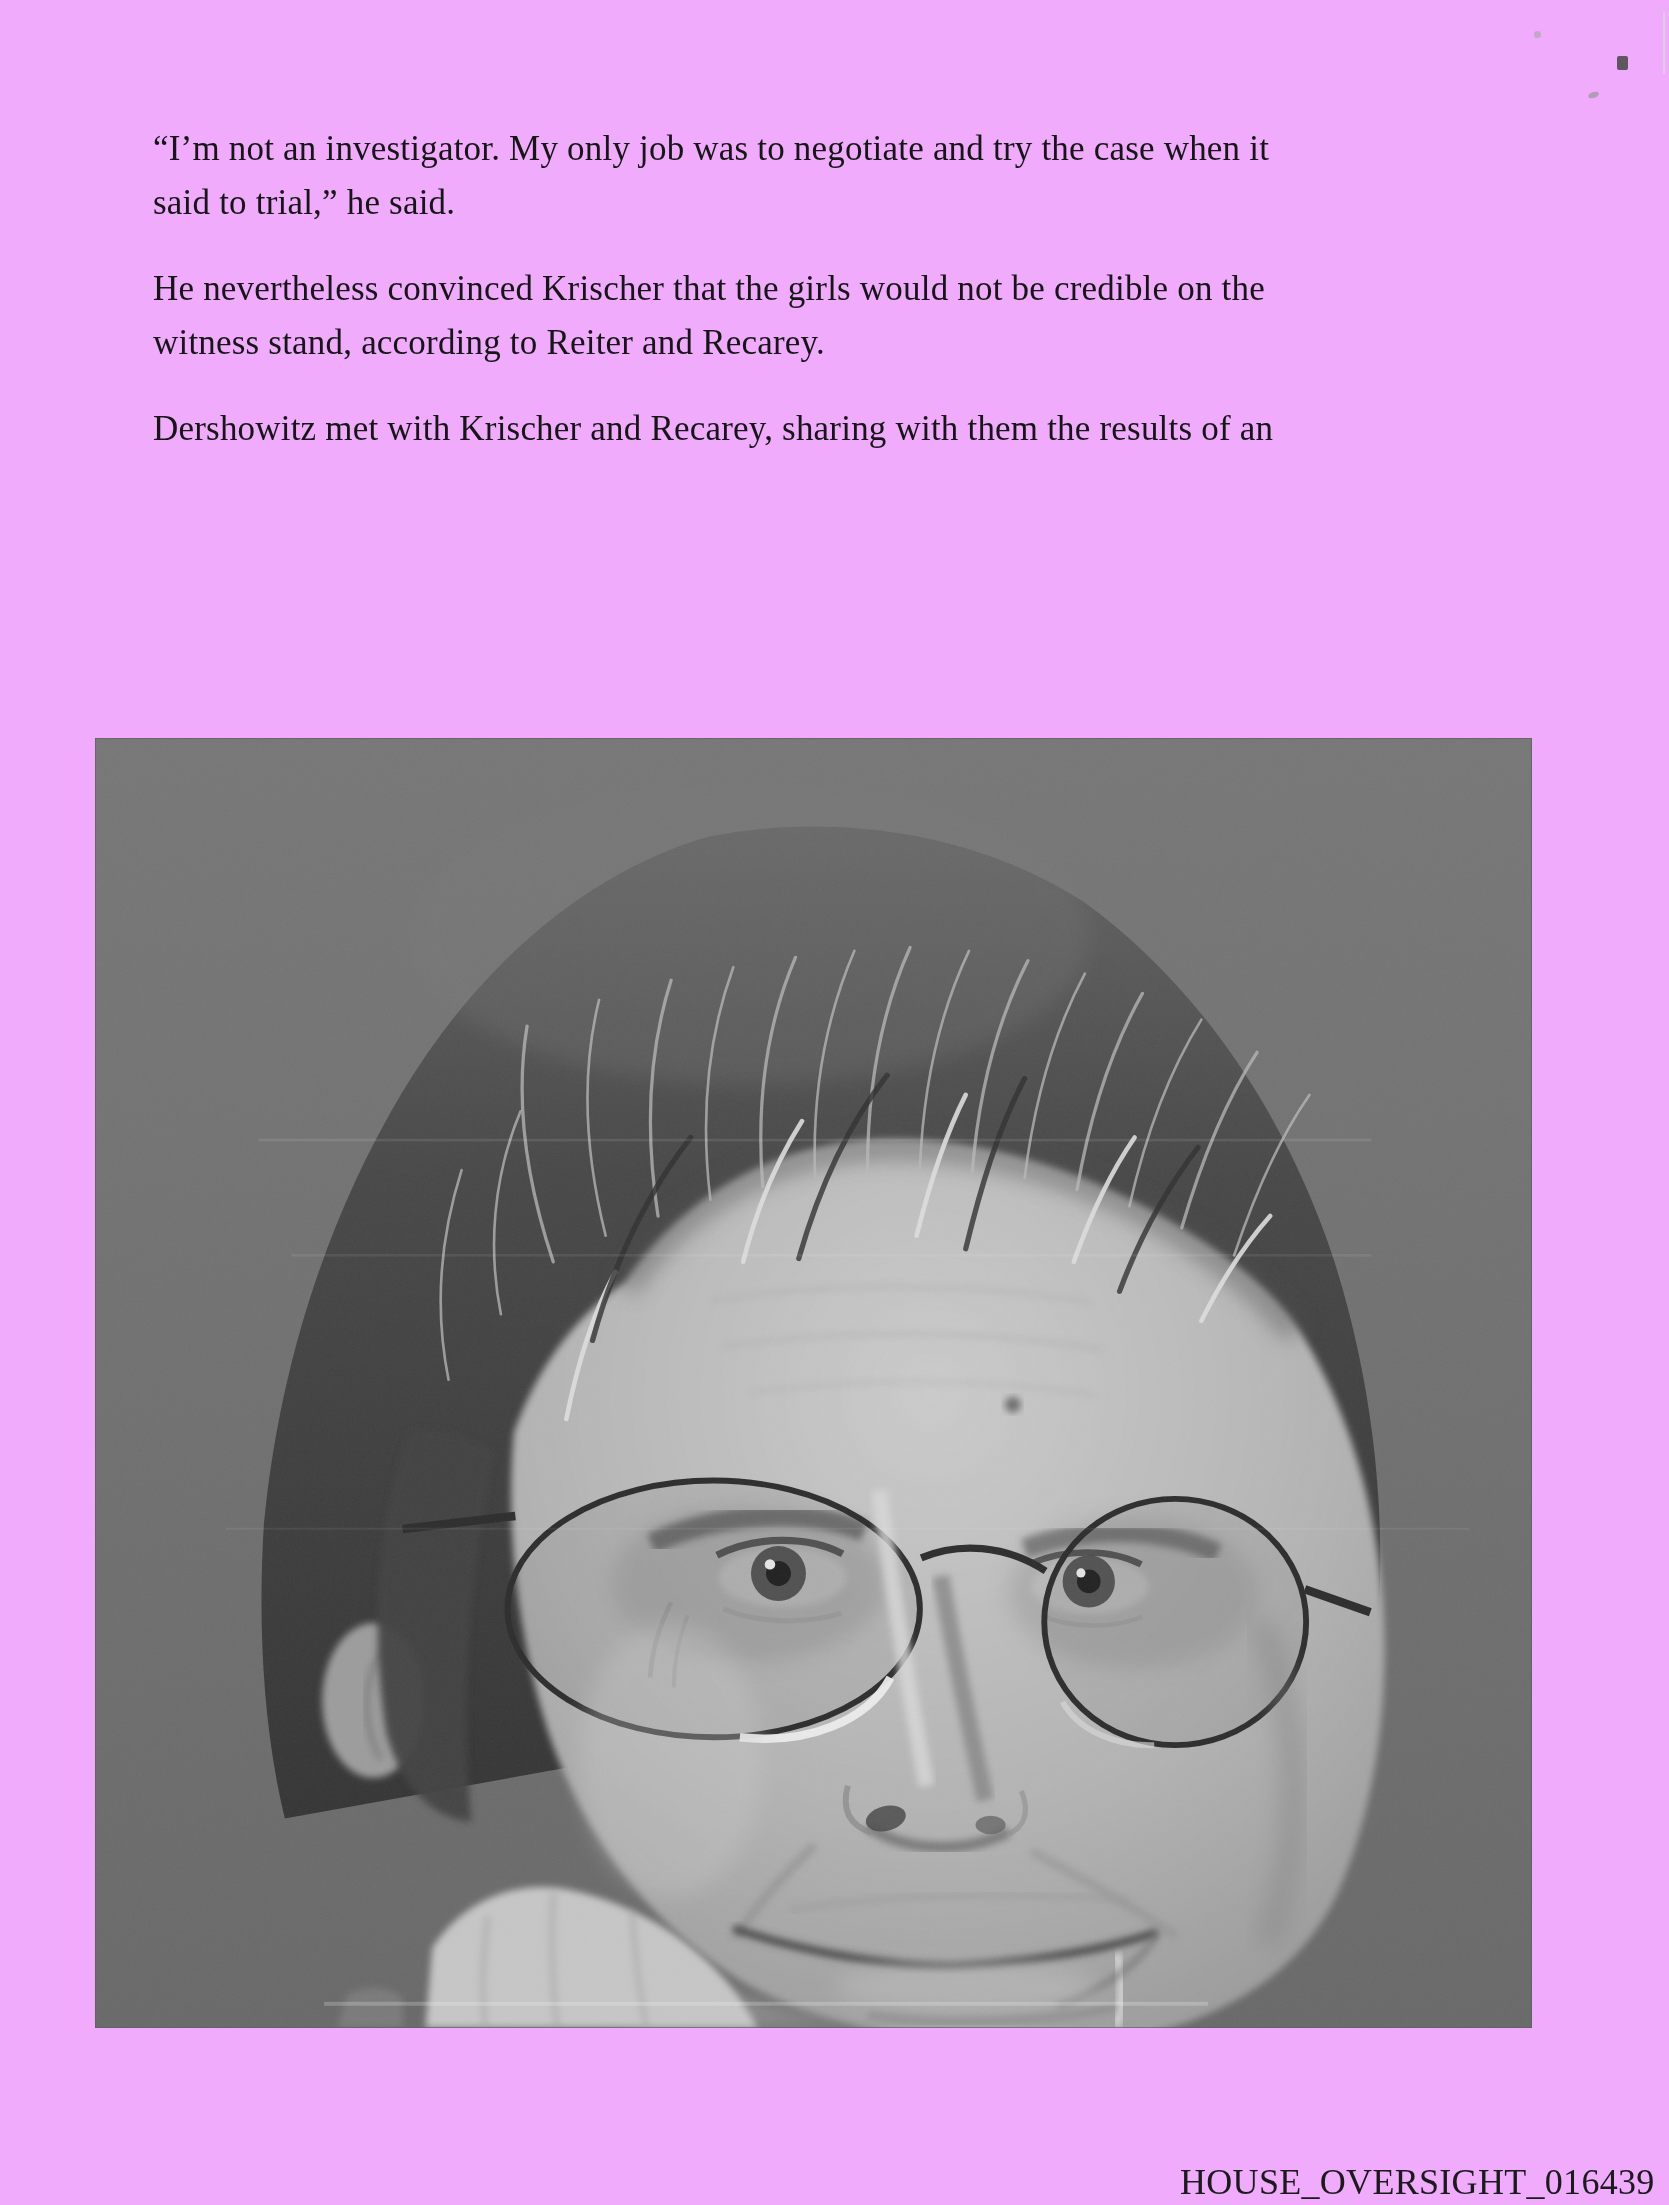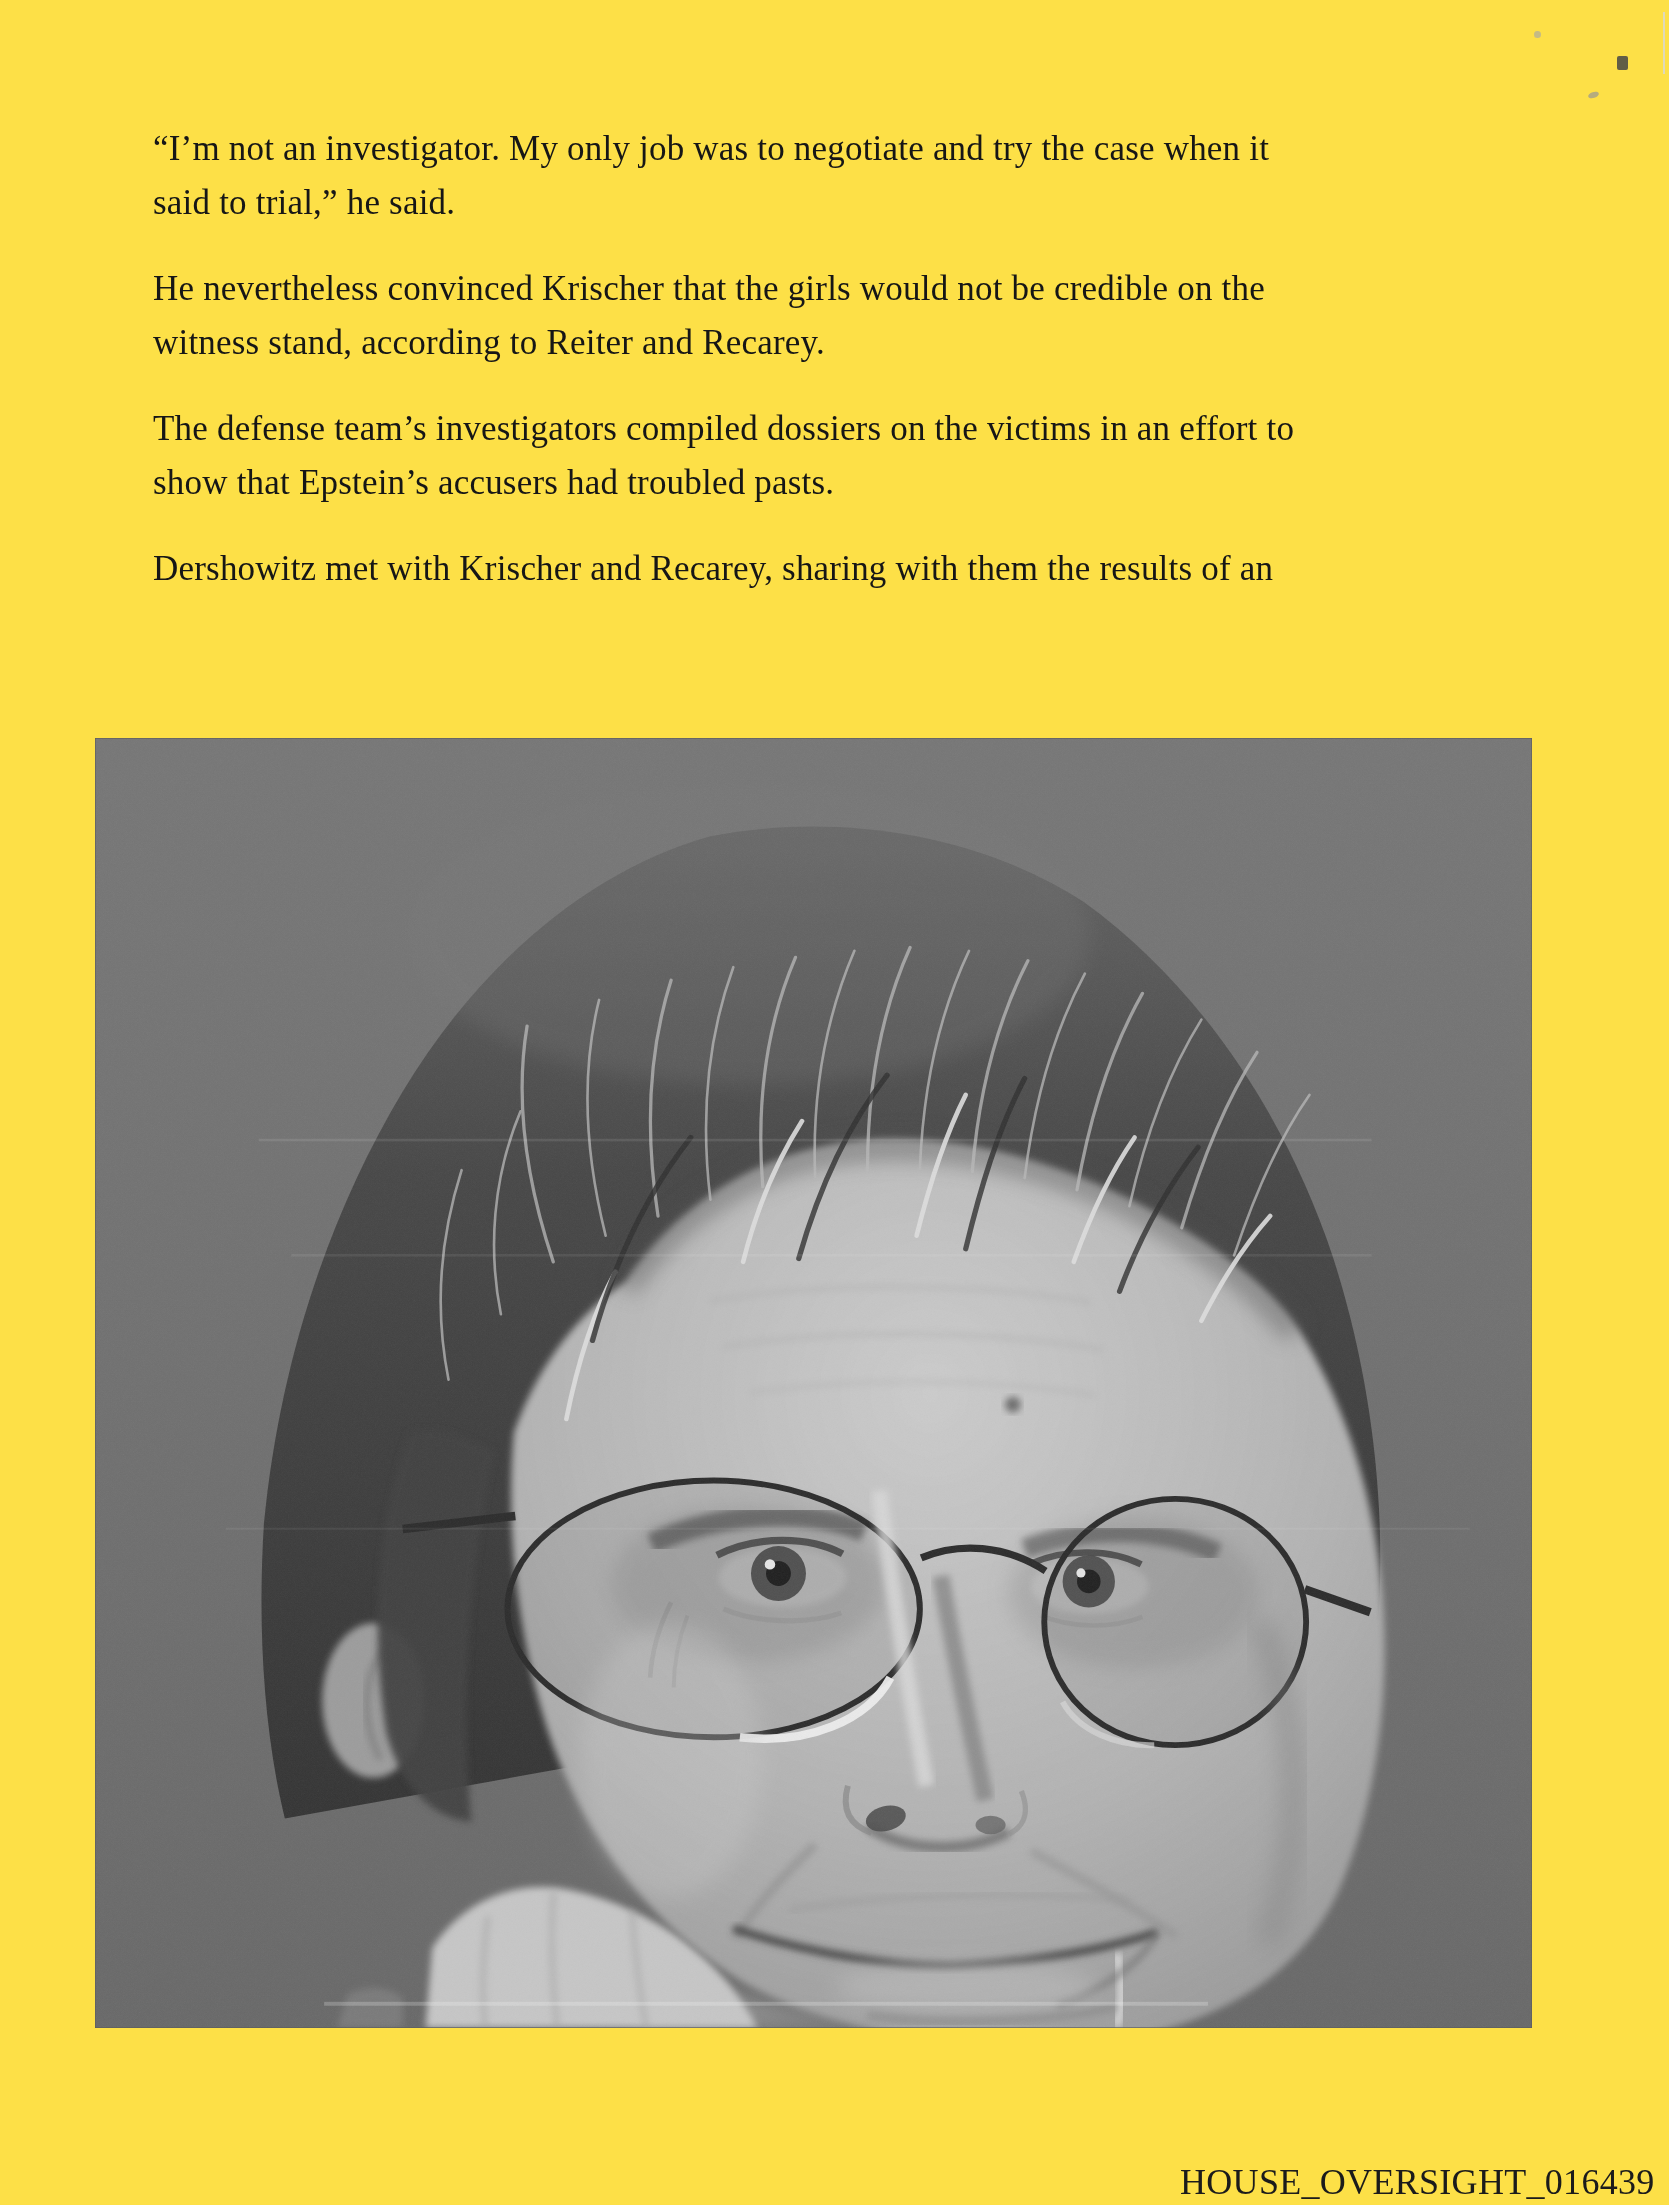--- a/index.html
+++ b/index.html
@@ -1,20 +1,20 @@
 <!DOCTYPE html>
 <html style="font-size:10.5px"><head>
 <meta charset="utf-8">
 <style>
   html,body{margin:0;padding:0;}
   body{
     width:1669px;height:2205px;position:relative;background:#fdfdfd;
     font-family:"Liberation Serif", serif;overflow:hidden;
   }
-  .page{position:absolute;inset:0;background:#fde047;}
+  .page{position:absolute;inset:0;background:#f0abfc;}
   .article{
     position:absolute;left:153px;top:122px;width:1329px;
     font-size:35px;line-height:54px;color:#161616;
   }
   .article p{margin:0 0 32px 0;padding:0;}
   .line{display:block;white-space:nowrap;letter-spacing:0.2px;}
   .photo{
     position:absolute;left:95px;top:738px;width:1437px;height:1290px;margin:0;
   }
   .photo svg{display:block;width:100%;height:100%;}
@@ -35,24 +35,20 @@
 <div class="page">
 
   <main class="article">
     <p>
       <span class="line">“I’m not an investigator. My only job was to negotiate and try the case when it</span>
       <span class="line">said to trial,” he said.</span>
     </p>
     <p>
       <span class="line">He nevertheless convinced Krischer that the girls would not be credible on the</span>
       <span class="line">witness stand, according to Reiter and Recarey.</span>
-    </p>
-    <p>
-      <span class="line">The defense team’s investigators compiled dossiers on the victims in an effort to</span>
-      <span class="line">show that Epstein’s accusers had troubled pasts.</span>
     </p>
     <p>
       <span class="line">Dershowitz met with Krischer and Recarey, sharing with them the results of an</span>
     </p>
   </main>
 
   <figure class="photo" aria-label="Black-and-white head-and-shoulders portrait photograph of a middle-aged man with swept-back hair and large wire-rimmed glasses, smiling slightly against a plain dark background">
     <svg viewBox="0 0 2195 1970" preserveAspectRatio="none">
       <defs>
         <linearGradient id="bgov" x1="0" y1="0" x2="0" y2="1">

